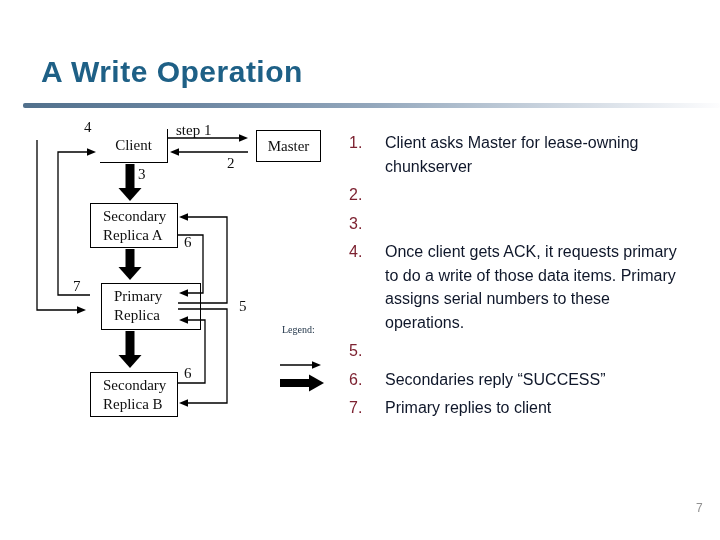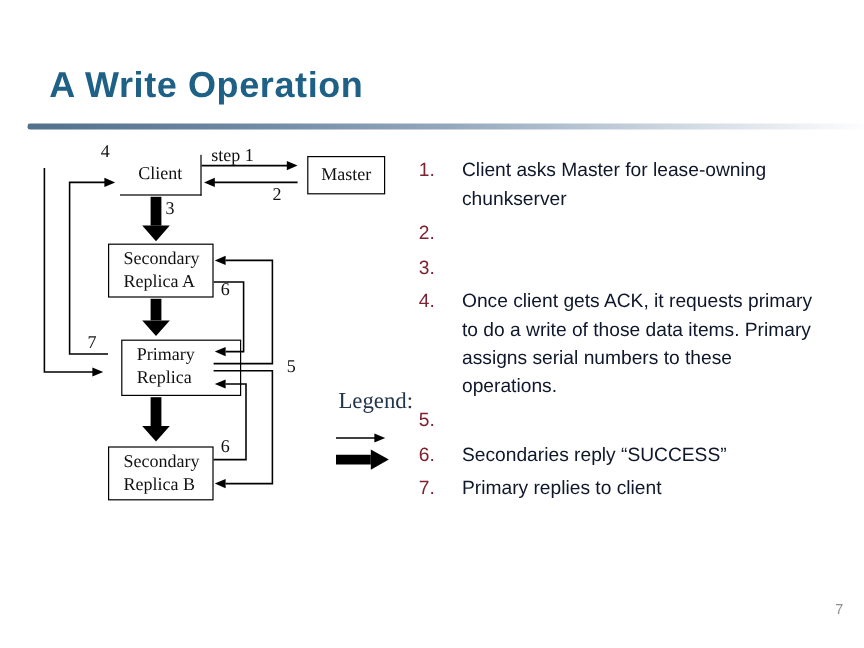--- a/index.html
+++ b/index.html
@@ -28,21 +28,21 @@
   .dbox.open-left{border:none;border-right:1.5px solid #000;border-bottom:1.5px solid #000;}
   .dbox .cap{display:block;}
   .center-txt{display:flex;align-items:center;justify-content:center;}
   .pad-txt{padding:3px 0 0 12px;}
   .dlabel{
     position:absolute;font-family:"Liberation Serif",serif;
     font-size:15px;color:#101010;white-space:nowrap;
   }
   .legend-title{
     position:absolute;left:282px;top:324px;
-    font-family:"Liberation Serif",serif;font-size:19px;color:#23364a;
+    font-family:"Liberation Serif",serif;font-size:10px;color:#23364a;
   }
   
   .steps{position:absolute;left:349px;top:131px;width:345px;}
   .step-item{display:flex;margin-bottom:5px;}
   .step-num{
     width:36px;flex:0 0 36px;color:#7d2231;
     font-size:16px;line-height:23.5px;
   }
   .step-text{
     width:300px;color:#0f172a;

